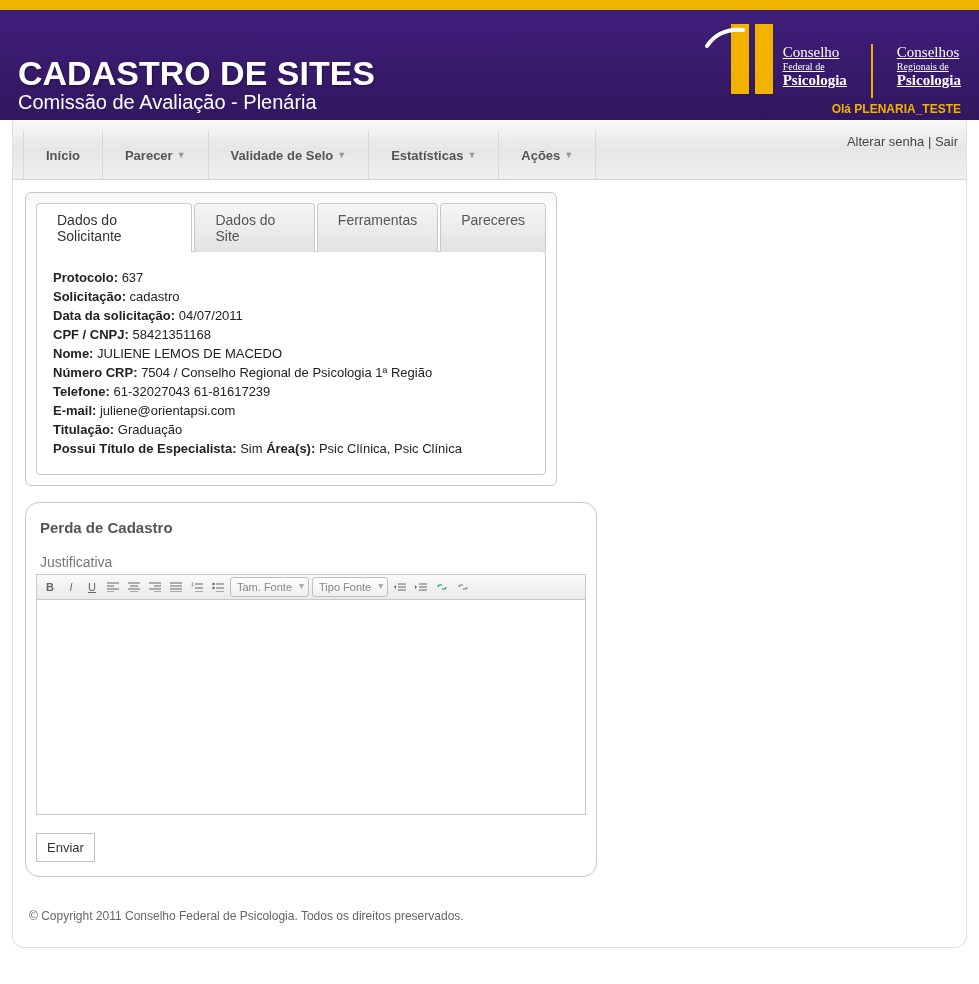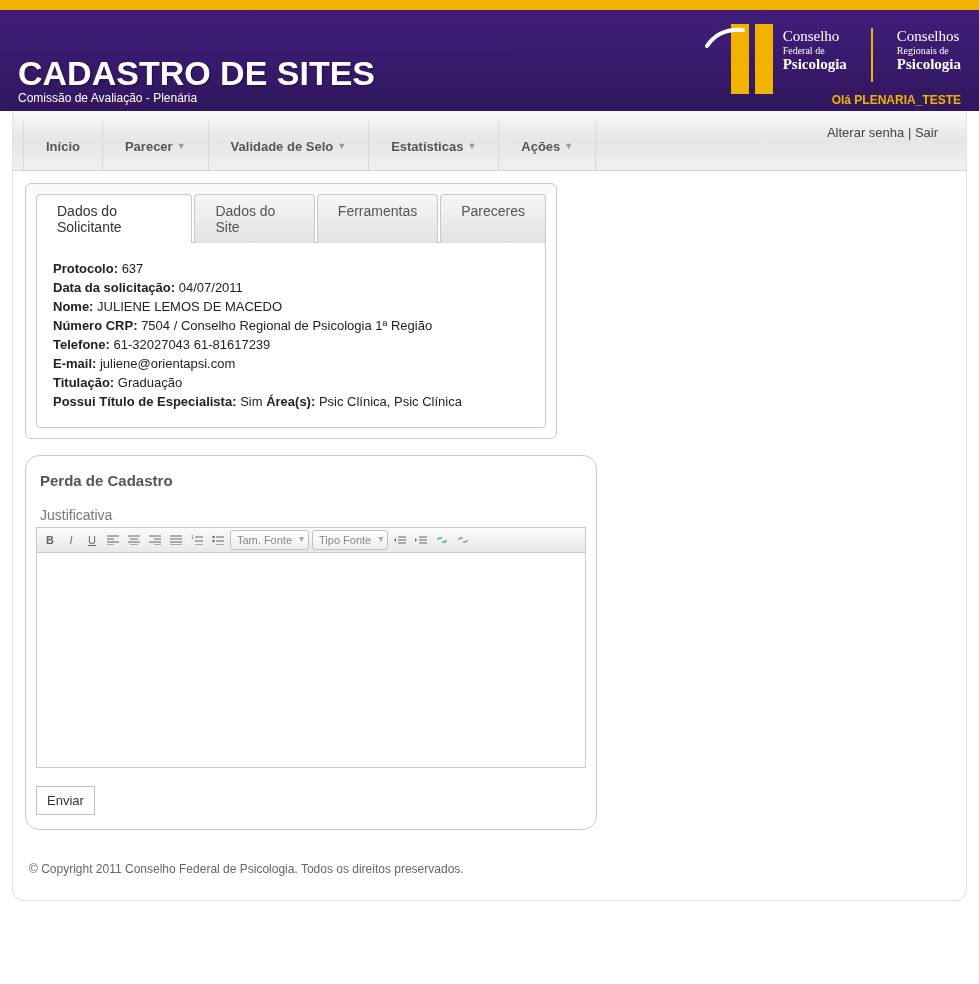--- a/index.html
+++ b/index.html
@@ -14,21 +14,21 @@
   .header-title {
     color: #fff;
     font-size: 34px;
     font-weight: bold;
     letter-spacing: 0px;
     margin-top: 34px;
     text-shadow: 1px 1px 2px rgba(0,0,0,0.4);
   }
   .header-subtitle {
     color: #fff;
-    font-size: 12px;
+    font-size: 20px;
     margin-top: -2px;
   }
   .logo-block {
     position: absolute;
     right: 18px;
     top: 14px;
     display: flex;
     align-items: flex-start;
     gap: 10px;
   }
@@ -48,21 +48,22 @@
     left: -26px;
     top: 0;
     width: 40px;
     height: 30px;
   }
   .logo-text-block {
     display: flex;
     color: #fff;
     font-family: Georgia, serif;
     gap: 24px;
-    margin-top: 4px;
+    margin-top: 20px;
+    text-decoration: underline;
   }
   .logo-text-col {
     line-height: 1.1;
   }
   .logo-text-col .l1 { font-size: 15px; }
   .logo-text-col .l2 { font-size: 10px; }
   .logo-text-col .l3 { font-size: 15px; font-weight: bold; }
   .logo-divider {
     width: 2px;
     height: 54px;
@@ -105,21 +106,21 @@
     cursor: pointer;
     border-right: 1px solid #d8d8d8;
   }
   .nav-item:first-child { border-left: 1px solid #d8d8d8; }
   .nav-item .arrow {
     font-size: 9px;
     color: #999;
   }
   .top-links {
     position: absolute;
-    right: 28px;
+    right: 8px;
     top: 14px;
     font-size: 13px;
     color: #444;
   }
   .top-links a { color: #444; text-decoration: none; cursor: pointer; }
   .content { padding: 12px 12px; }
   .card {
     border: 1px solid #c8c8c8;
     border-radius: 6px;
     padding: 10px;
@@ -309,21 +310,23 @@
 
     <div class="card">
       <div class="tabs-row">
         <div class="tab active">Dados do Solicitante</div>
         <div class="tab">Dados do Site</div>
         <div class="tab">Ferramentas</div>
         <div class="tab">Pareceres</div>
       </div>
       <div class="tab-body">
         <p class="field-line"><b>Protocolo:</b> <span>637</span></p>
+        <p class="field-line"><b>Solicitação:</b> <span>cadastro</span></p>
         <p class="field-line"><b>Data da solicitação:</b> <span>04/07/2011</span></p>
+        <p class="field-line"><b>CPF / CNPJ:</b> <span>58421351168</span></p>
         <p class="field-line"><b>Nome:</b> <span>JULIENE LEMOS DE MACEDO</span></p>
         <p class="field-line"><b>Número CRP:</b> <span>7504 / Conselho Regional de Psicologia 1ª Região</span></p>
         <p class="field-line"><b>Telefone:</b> <span>61-32027043 61-81617239</span></p>
         <p class="field-line"><b>E-mail:</b> <span>juliene@orientapsi.com</span></p>
         <p class="field-line"><b>Titulação:</b> <span>Graduação</span></p>
         <p class="field-line">
           <b>Possui Título de Especialista:</b>
           <span>Sim</span>
           <b>Área(s):</b>
           <span>Psic Clínica, Psic Clínica</span>

